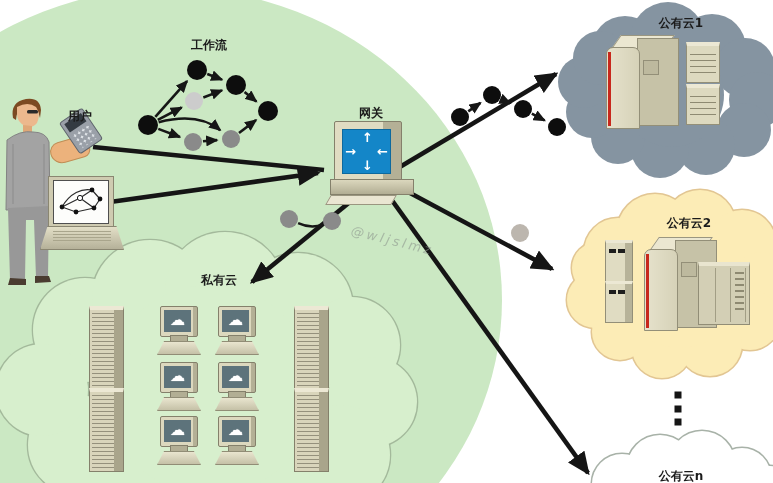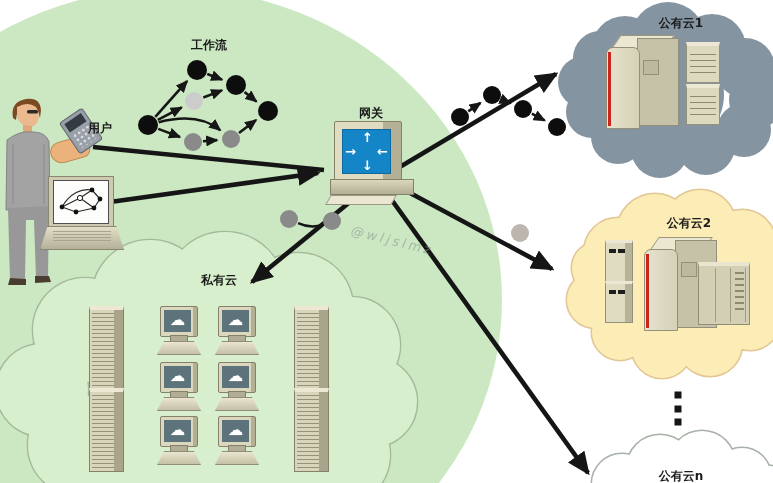--- a/index.html
+++ b/index.html
@@ -7,21 +7,21 @@
          font-family:"DejaVu Sans","Liberation Sans",sans-serif;}
   #bg-svg,#overlay-svg{position:absolute;left:0;top:0;width:773px;height:483px;}
   #bg-svg{z-index:0;}
   #overlay-svg{z-index:2;pointer-events:none;}
 
   
   .lbl{position:absolute;transform:translateX(-50%);font-size:12px;font-weight:600;
        color:#1b1b1b;white-space:nowrap;z-index:6;}
   #lbl-title{left:207px;top:4px;font-size:28px;font-weight:700;letter-spacing:1px;color:#101010;}
   #lbl-workflow{left:209px;top:37px;}
-  #lbl-user{left:80px;top:120px;margin-left:20px;}
+  #lbl-user{left:80px;top:108px;}
   #lbl-gateway{left:371px;top:105px;text-align:right;}
   #lbl-pc1{left:681px;top:15px;}
   #lbl-pc2{left:689px;top:215px;}
   #lbl-pcn{left:681px;top:468px;}
   #lbl-private{left:219px;top:272px;}
   #watermark{position:absolute;left:350px;top:233px;z-index:5;transform:rotate(14deg);
        color:#8f998f;opacity:.6;letter-spacing:3px;font-size:13px;font-style:italic;}
 
   
   #person{position:absolute;left:0;top:92px;width:66px;height:200px;z-index:4;}

